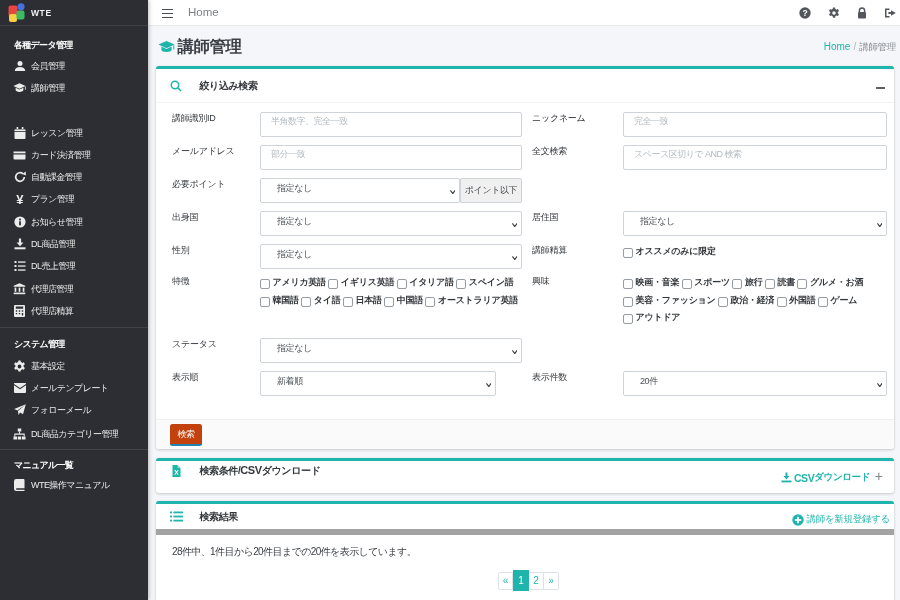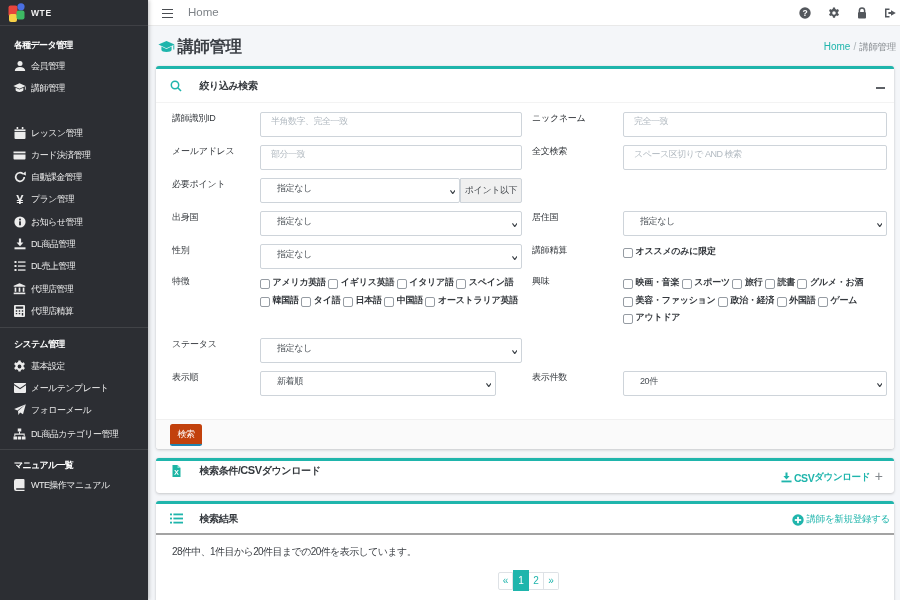--- a/index.html
+++ b/index.html
@@ -369,21 +369,21 @@
   <span class="ct">検索条件/<span style="font-size:11px">CSV</span>ダウンロード</span>
   <span class="tlink" style="position:absolute;right:24px;top:10px;letter-spacing:-.4px"><svg width="11" height="11" viewBox="0 0 12 12" fill="#1fb5ac" style="margin-right:2px">
           <path d="M4.9.5h2.2v3.9h2.3L6 8.2 2.6 4.4h2.3z"></path>
           <path d="M.5 9.3h11v2H.5z"></path>
         </svg><span style="font-size:10.5px">CSV</span>ダウンロード</span>
   <span style="position:absolute;right:11px;top:7px;font-size:14px;color:#82878c;font-weight:normal">+</span>
  </div>
 </div>
 
 <div class="card" style="top:501px;height:110px">
- <div class="chead" style="height:31px;border-bottom:2px solid #a3a3a3">
+ <div class="chead" style="height:31px;border-bottom:6px solid #a3a3a3">
   <span class="cic">
         <svg width="13" height="11" viewBox="0 0 13 11" fill="#1fb5ac">
           <rect x="0" y="0.5" width="2" height="1.8"></rect>
           <rect x="0" y="4.6" width="2" height="1.8"></rect>
           <rect x="0" y="8.7" width="2" height="1.8"></rect>
           <rect x="3.4" y="0.5" width="9.6" height="1.8"></rect>
           <rect x="3.4" y="4.6" width="9.6" height="1.8"></rect>
           <rect x="3.4" y="8.7" width="9.6" height="1.8"></rect>
         </svg>
       </span>

